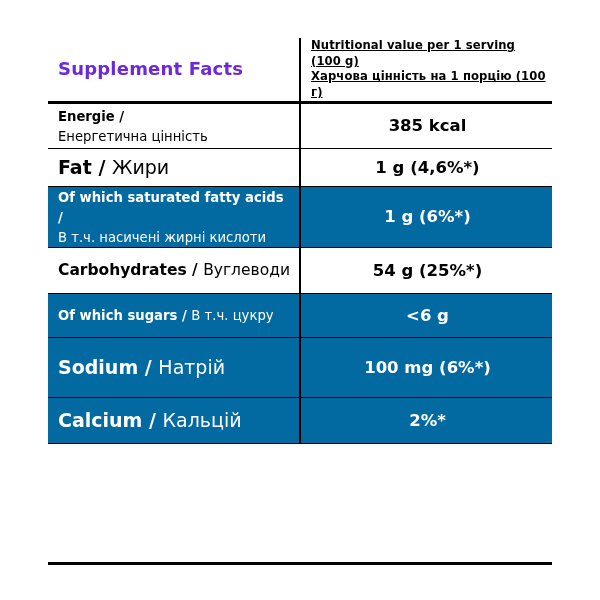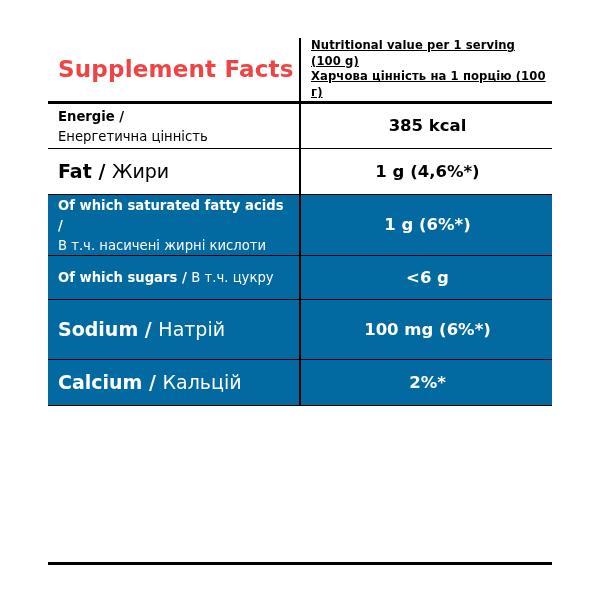--- a/index.html
+++ b/index.html
@@ -39,24 +39,24 @@
   .col-right { width: 252px; }
 
   
   .hdr-left {
     height: 52px;
     padding: 0 0 0 10px !important;
     border-bottom: 3px solid #000;
     border-right: 2px solid #000;
   }
   .hdr-title {
-    font-size: 23px;
+    font-size: 18px;
     font-weight: bold;
     letter-spacing: 0.2px;
-    color: #ef4444;
+    color: #6d28d9;
     line-height: 1.1;
   }
   .hdr-right {
     height: 52px;
     padding: 0 6px 0 10px !important;
     border-bottom: 3px solid #000;
     text-decoration: underline;
   }
   .hdr-sub1 {
     font-size: 11.6px;
@@ -145,33 +145,41 @@
       <tbody id="rows-body">
           <tr>
             <td class="n-left" style="height: 46px;">
               <div class="label sz-sm two-line"><span class="en">Energie / </span><br><span class="ua">Енергетична цінність</span></div>
             </td>
             <td class="n-right">
               <div class="value">385 kcal</div>
             </td>
           </tr>
           <tr>
-            <td class="n-left" style="height: 46px;">
+            <td class="n-left" style="height: 38px;">
               <div class="label sz-lg"><span class="en">Fat / </span><span class="ua">Жири</span></div>
             </td>
             <td class="n-right">
               <div class="value">1 g (4,6%*)</div>
             </td>
           </tr>
           <tr class="dark">
             <td class="n-left" style="height: 46px;">
               <div class="label sz-sm inv two-line"><span class="en">Of which saturated fatty acids / </span><br><span class="ua">В т.ч. насичені жирні кислоти</span></div>
             </td>
             <td class="n-right">
               <div class="value">1 g (6%*)</div>
+            </td>
+          </tr>
+          <tr>
+            <td class="n-left" style="height: 46px;">
+              <div class="label sz-md"><span class="en">Carbohydrates / </span><span class="ua">Вуглеводи</span></div>
+            </td>
+            <td class="n-right">
+              <div class="value">54 g (25%*)</div>
             </td>
           </tr>
           <tr class="dark">
             <td class="n-left" style="height: 44px; margin-top: 11px;">
               <div class="label sz-sm inv"><span class="en">Of which sugars / </span><span class="ua">В т.ч. цукру</span></div>
             </td>
             <td class="n-right">
               <div class="value">&lt;6 g</div>
             </td>
           </tr>

